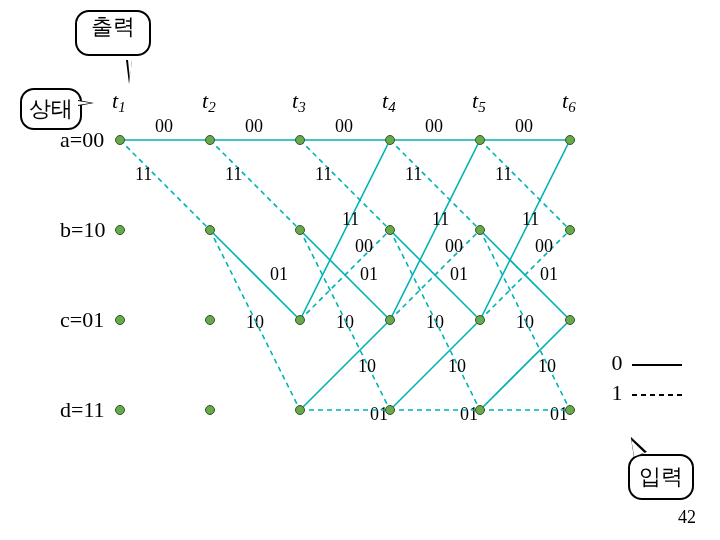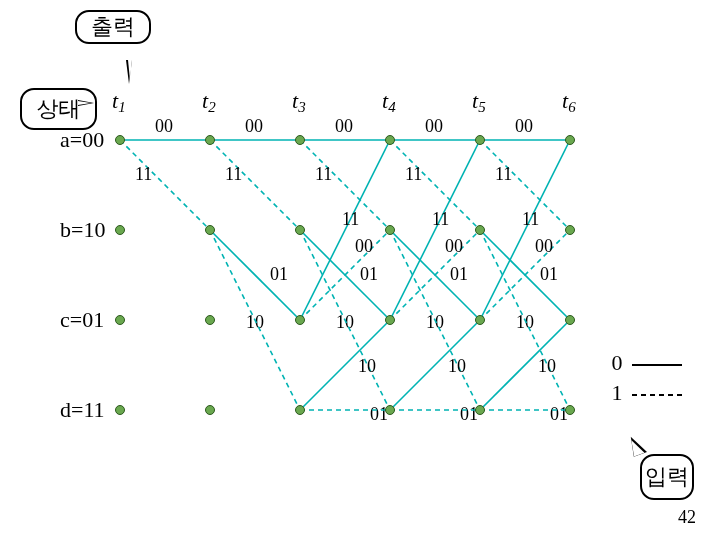--- a/index.html
+++ b/index.html
@@ -1,27 +1,27 @@
 <!DOCTYPE html>
 <html><head>
 <meta charset="utf-8">
 <style>
   * { margin:0; padding:0; box-sizing:border-box; }
   body { width:720px; height:540px; background:#fff; font-family:"Times New Roman",serif; position:relative; overflow:hidden; }
   .stage { position:relative; width:720px; height:540px; }
   .title { position:absolute; top:12px; left:210px; font-size:42px; }
   .callout { position:absolute; background:#fff; border:2px solid #000; border-radius:14px; text-align:center; }
-  .output-call { top:10px; left:75px; width:76px; padding:4px 0 4px 0; font-size:22px; line-height:1.0; }
+  .output-call { top:10px; left:75px; width:76px; padding:4px 0 16px 0; font-size:22px; line-height:1.0; }
   .output-call .sub { font-size:14px; vertical-align:sub; }
   .output-tail { width:0;height:0;position:absolute;top:60px;left:126px;border-left:3px solid transparent;border-right:3px solid transparent;border-top:24px solid #000; filter:none; }
   .output-tail2 { width:0;height:0;position:absolute;top:60px;left:128px;border-left:2px solid transparent;border-right:2px solid transparent;border-top:20px solid #fff; }
-  .state-call { top:88px; left:20px; width:77px; padding:4px 0; font-size:22px; }
+  .state-call { top:88px; left:20px; width:62px; padding:4px 0; font-size:22px; }
   .state-tail { position:absolute;top:100px;left:78px;width:0;height:0;border-top:3px solid transparent;border-bottom:3px solid transparent;border-left:16px solid #000; }
   .state-tail2 { position:absolute;top:101px;left:78px;width:0;height:0;border-top:2px solid transparent;border-bottom:2px solid transparent;border-left:13px solid #fff; }
-  .input-call { bottom:40px; right:26px; width:54px; padding:6px 0; font-size:22px; }
+  .input-call { bottom:40px; right:26px; width:66px; padding:6px 0; font-size:22px; }
   .input-tail { position:absolute; right:76px; bottom:85px; width:0;height:0; border-left:4px solid transparent;border-right:10px solid transparent;border-bottom:20px solid #000; transform:rotate(-20deg); }
   .input-tail2 { position:absolute; right:78px; bottom:85px; width:0;height:0; border-left:3px solid transparent;border-right:8px solid transparent;border-bottom:16px solid #fff; transform:rotate(-20deg); }
   svg.trellis { position:absolute; top:80px; left:60px; }
   .tlabel { font:italic 22px "Times New Roman",serif; }
   .tlabel .sub { font-size:15px; font-style:italic; }
   .slabel { font:22px "Times New Roman",serif; }
   .edgelbl { font:18px "Times New Roman",serif; fill:#000; }
   .legend0 { position:absolute; right:34px; top:350px; font-size:22px; }
   .legend1 { position:absolute; right:34px; top:380px; font-size:22px; }
   .pagenum { position:absolute; right:24px; bottom:12px; font-size:18px; color:#000;margin-left:23px; }

